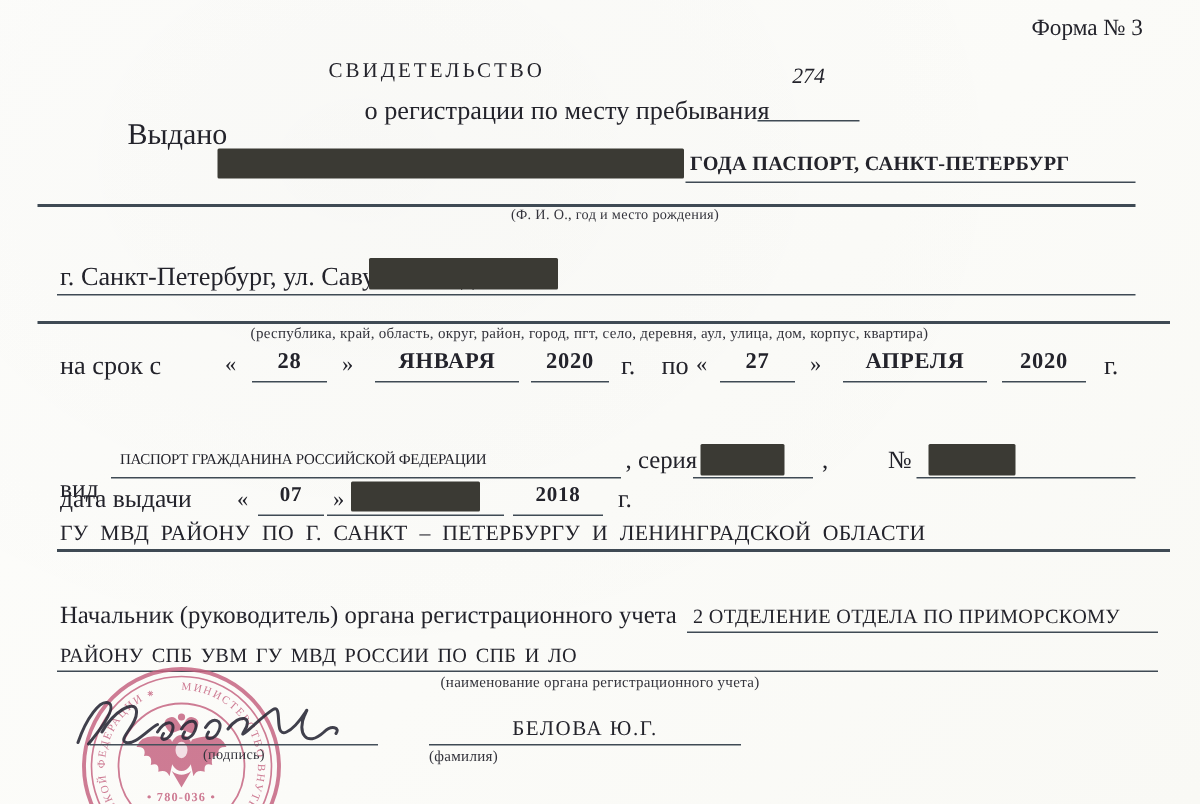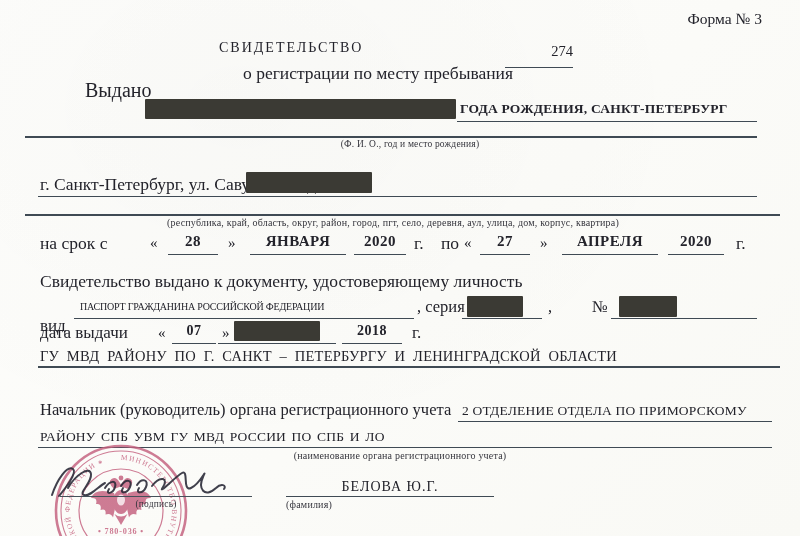--- a/index.html
+++ b/index.html
@@ -16,22 +16,22 @@
   .rule.heavy{border-top-width:2px;}
   .redact{position:absolute;background:#3b3a34;border-radius:1px;}
   .caption{font-size:10px;color:#34343c;letter-spacing:0.2px;}
   .boxline{position:absolute;text-align:center;border-bottom:1.5px solid #3f4a54;
            font-weight:bold;font-size:15px;letter-spacing:0.5px;}
   .quote{font-size:15px;}
   .bigtxt{font-size:17.5px;}
 
   .form-label{right:38px;top:10px;font-size:15.5px;}
   .title-main{left:219px;top:40px;font-size:14px;letter-spacing:2px;}
-  .title-num{left:505px;top:43px;width:68px;text-align:right;font-size:14.5px;
-             border-bottom:1.5px solid #3f4a54;padding-bottom:7px;}
+  .title-num{left:505px;top:43px;width:68px;text-align:center;font-size:14.5px;
+             border-bottom:1.5px solid #3f4a54;padding-bottom:20px;font-style:italic;}
   .title-sub{left:243px;top:63px;font-size:17.5px;}
 
   .issued-label{left:85px;top:79px;font-size:20px;text-align:right;}
   .redact-name{left:145px;top:99px;width:311px;height:20px;}
   .issued-value{left:460px;top:101px;font-size:13.5px;font-weight:bold;letter-spacing:0.2px;}
   .issued-underline{left:457px;top:121px;width:300px;}
   .fio-rule{left:25px;top:136px;width:732px;}
   .fio-caption{left:90px;top:139px;width:640px;text-align:center;font-size:9.5px;}
 
   .statement1{left:40px;top:149px;}
@@ -102,21 +102,21 @@
 
 <div class="sheet">
 
   <div class="abs form-label">Форма № 3</div>
   <div class="abs title-main">СВИДЕТЕЛЬСТВО</div>
   <div class="abs title-num">274</div>
   <div class="abs title-sub">о регистрации по месту пребывания</div>
 
   <div class="abs issued-label">Выдано</div>
   <div class="redact redact-name"></div>
-  <div class="abs issued-value">ГОДА РОЖДЕНИЯ, САНКТ-ПЕТЕРБУРГ</div>
+  <div class="abs issued-value">ГОДА ПАСПОРТ, САНКТ-ПЕТЕРБУРГ</div>
   <div class="rule issued-underline"></div>
   <div class="rule heavy fio-rule"></div>
   <div class="abs caption fio-caption">(Ф. И. О., год и место рождения)</div>
 
   <div class="abs bigtxt address-text">г. Санкт-Петербург, ул. Савушкина, дом</div>
   <div class="redact redact-address"></div>
   <div class="rule address-underline"></div>
   <div class="rule heavy addr-rule"></div>
   <div class="abs caption addr-caption">(республика, край, область, округ, район, город, пгт, село, деревня, аул, улица, дом, корпус, квартира)</div>
 
@@ -128,21 +128,20 @@
   <div class="boxline p-year1">2020</div>
   <div class="abs p-g1">г.</div>
   <div class="abs p-po">по</div>
   <div class="abs quote p-q3">«</div>
   <div class="boxline p-day2">27</div>
   <div class="abs quote p-q4">»</div>
   <div class="boxline p-month2">АПРЕЛЯ</div>
   <div class="boxline p-year2">2020</div>
   <div class="abs p-g2">г.</div>
 
-  <div class="abs bigtxt statement2">Свидетельство выдано к документу, удостоверяющему личность</div>
   <div class="abs vid-label">вид</div>
   <div class="abs vid-value">ПАСПОРТ ГРАЖДАНИНА РОССИЙСКОЙ ФЕДЕРАЦИИ</div>
   <div class="rule vid-underline"></div>
   <div class="abs seriya-label">, серия</div>
   <div class="redact redact-seriya"></div>
   <div class="rule seriya-underline"></div>
   <div class="abs comma2">,</div>
   <div class="abs num-label">№</div>
   <div class="redact redact-num"></div>
   <div class="rule num-underline"></div>

